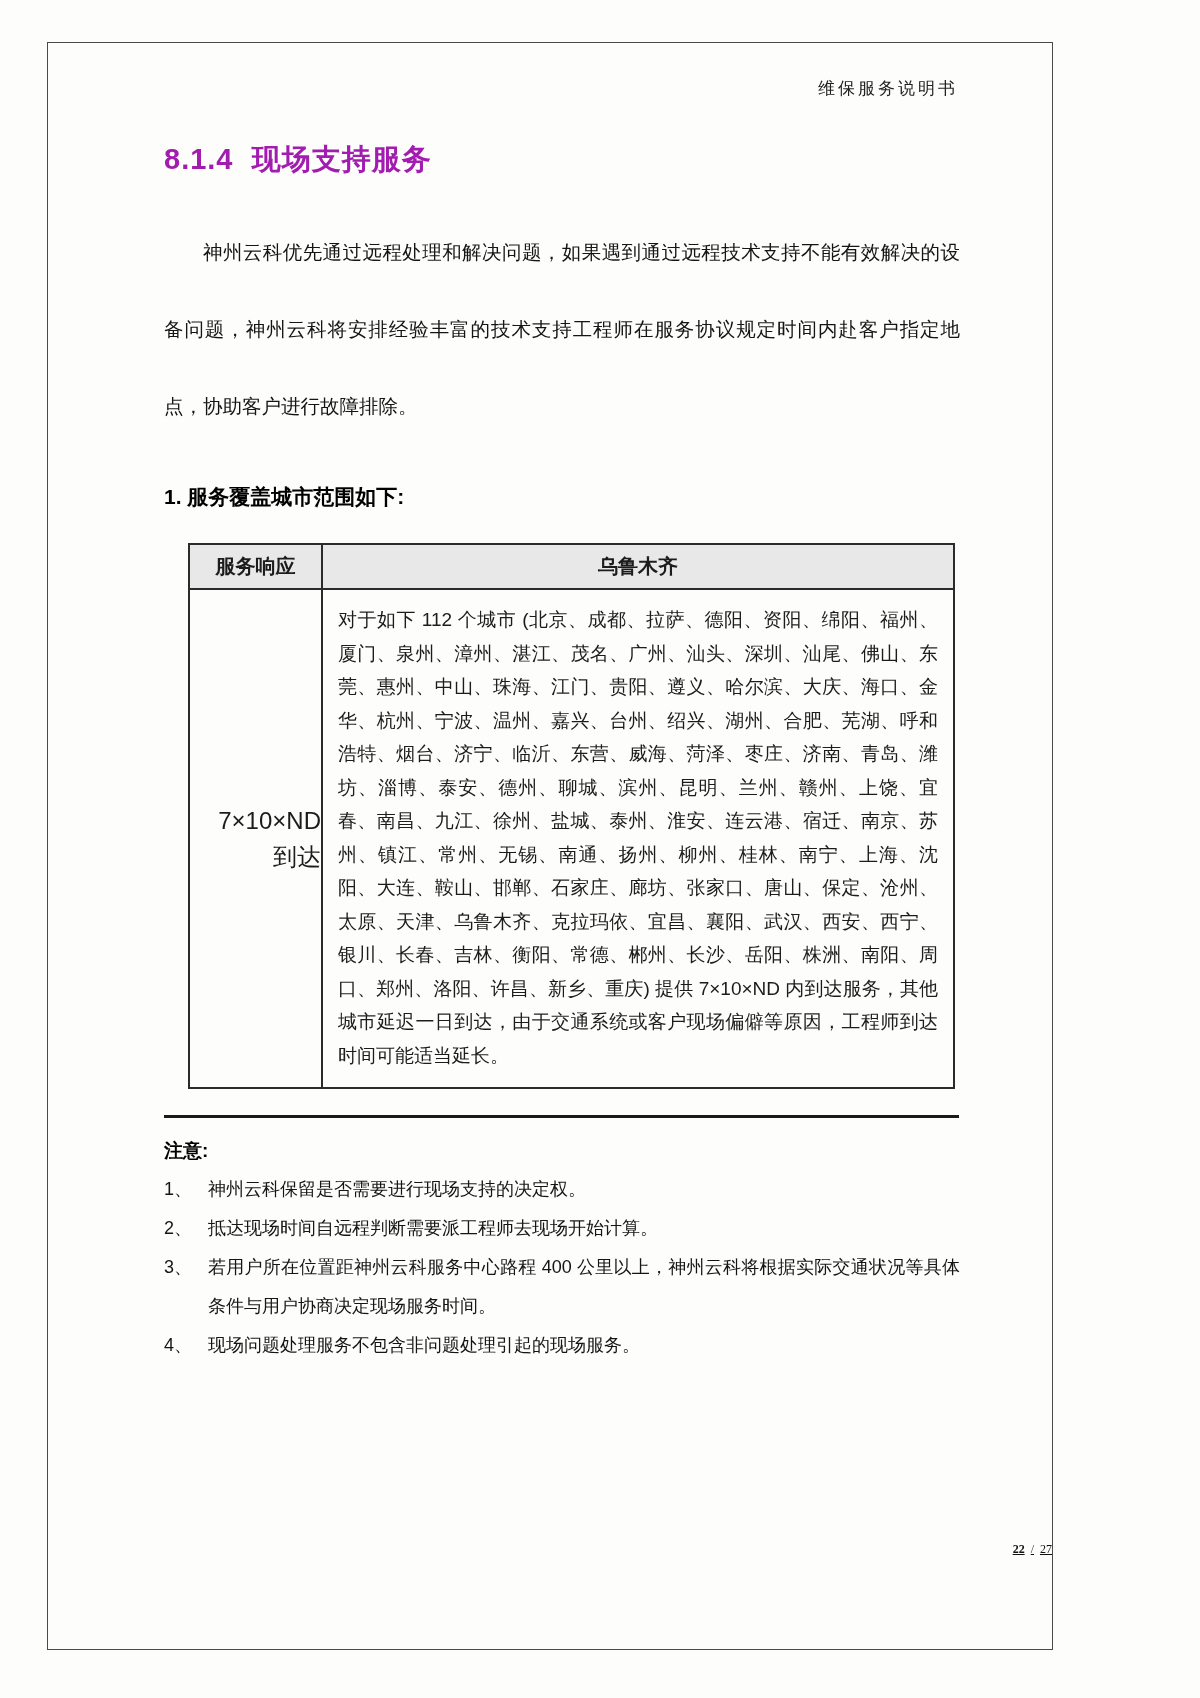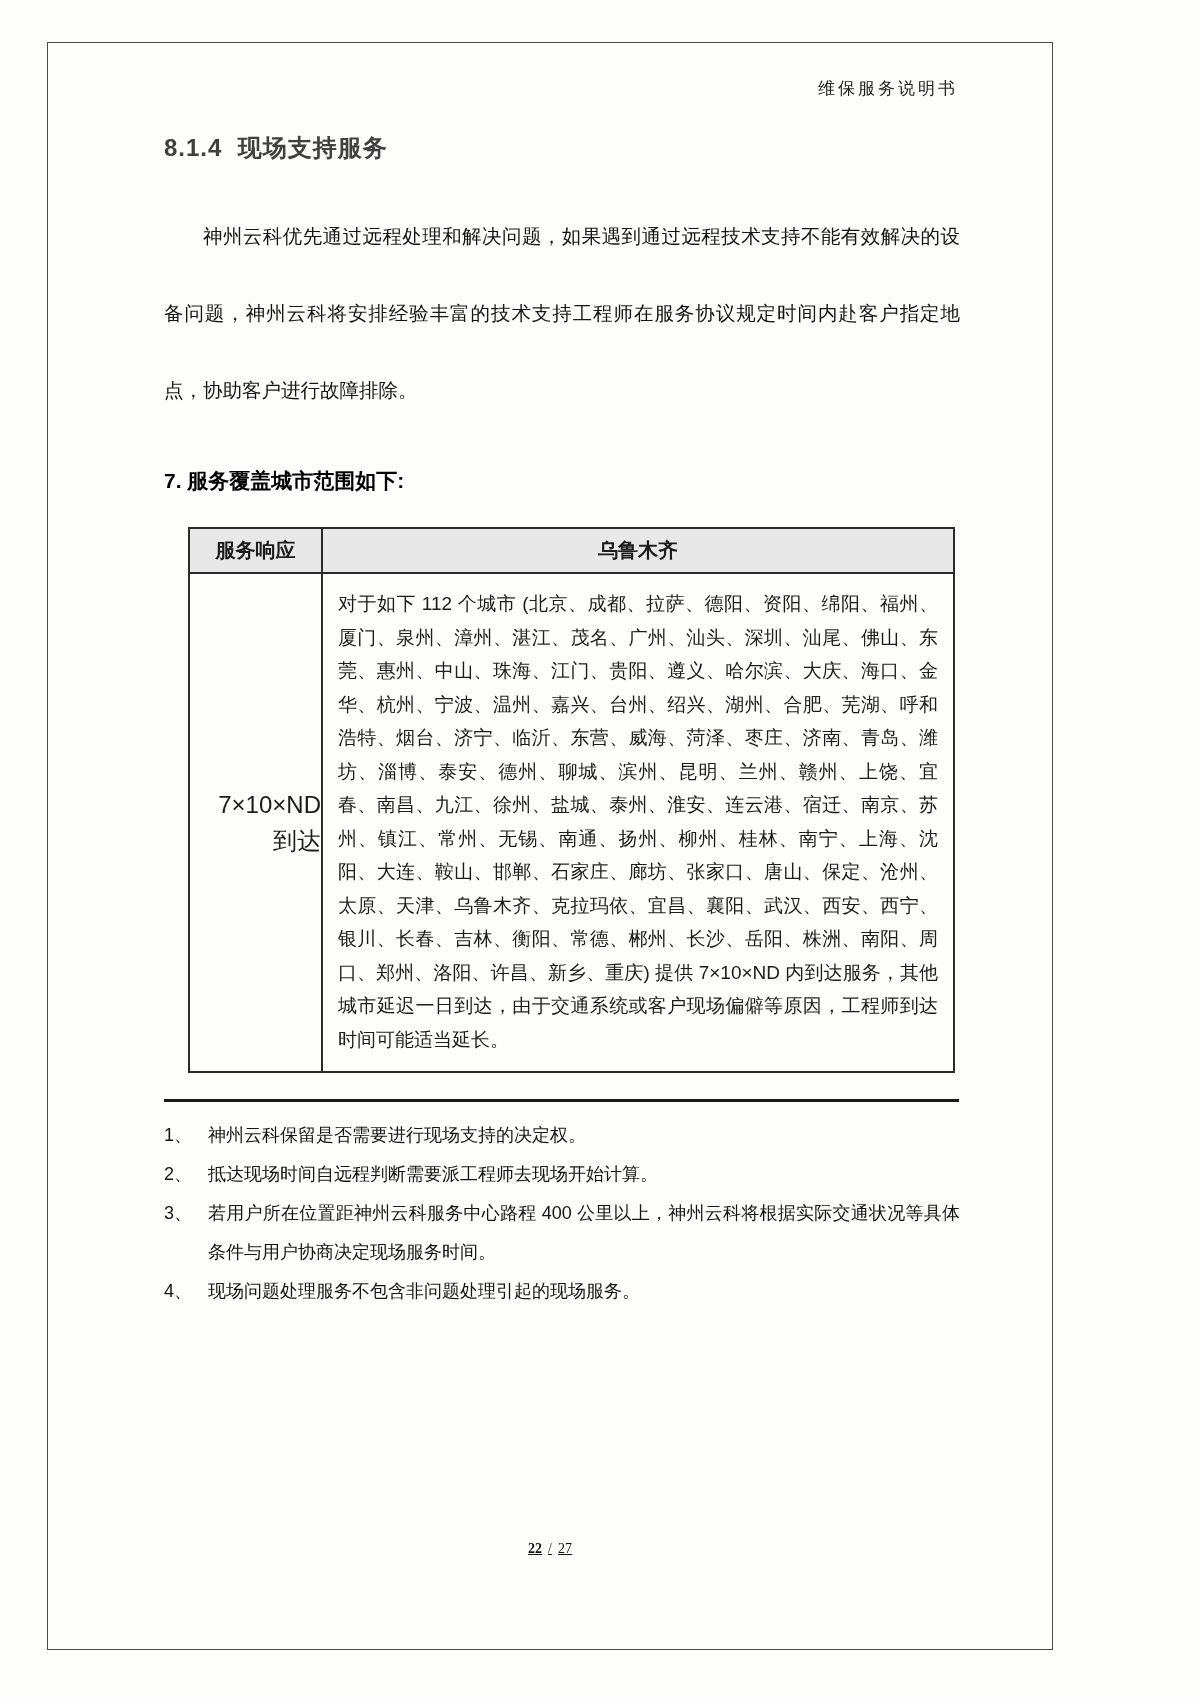--- a/index.html
+++ b/index.html
@@ -32,24 +32,24 @@
   }
   .doc-header{
     text-align:right;
     font-family:"Liberation Serif",serif;
     font-size:17px;
     letter-spacing:3px;
     color:#222;
     padding-right:2px;
   }
   h1.section-title{
-    margin-top:32px;
-    font-size:24px;
-    font-weight:700;
-    color:#404040;
+    margin-top:40px;
+    font-size:29px;
+    font-weight:700;
+    color:#a21caf;
     letter-spacing:1px;
   }
   .body-para{
     margin-top:34px;
     font-size:19.5px;
     line-height:77px;
     text-align:justify;
     text-indent:2em;
     color:#151515;
   }
@@ -121,23 +121,23 @@
     flex:0 0 44px;
   }
   .note-text{
     flex:1;
     text-align:justify;
   }
   .doc-footer{
     position:absolute;
     left:0;right:0;
     bottom:92px;
-    text-align:center;
+    text-align:right;
     font-family:"Liberation Serif",serif;
-    font-size:14px;
+    font-size:12px;
     color:#111;
     text-decoration:underline;
   }
   .doc-footer .page-num{font-weight:700;}
   .doc-footer .page-sep{margin:0 6px;color:#333;}
 </style>
 </head>
 <body>
 
 <div class="sheet">
@@ -145,21 +145,21 @@
     <div class="content">
 
       <div class="doc-header">
         <span>维保服务说明书</span>
       </div>
 
       <h1 class="section-title"><span>8.1.4</span>&nbsp;&nbsp;<span>现场支持服务</span></h1>
 
       <p class="body-para">神州云科优先通过远程处理和解决问题，如果遇到通过远程技术支持不能有效解决的设备问题，神州云科将安排经验丰富的技术支持工程师在服务协议规定时间内赴客户指定地点，协助客户进行故障排除。</p>
 
-      <h2 class="sub-heading">7. 服务覆盖城市范围如下:</h2>
+      <h2 class="sub-heading">1. 服务覆盖城市范围如下:</h2>
 
       <table class="service-table">
         <thead>
           <tr>
             <th class="col-response">服务响应</th>
             <th class="col-cities">乌鲁木齐</th>
           </tr>
         </thead>
         <tbody>
           <tr>
@@ -168,20 +168,21 @@
               <div>到达</div>
             </td>
             <td class="cell-cities">对于如下 112 个城市 (北京、成都、拉萨、德阳、资阳、绵阳、福州、厦门、泉州、漳州、湛江、茂名、广州、汕头、深圳、汕尾、佛山、东莞、惠州、中山、珠海、江门、贵阳、遵义、哈尔滨、大庆、海口、金华、杭州、宁波、温州、嘉兴、台州、绍兴、湖州、合肥、芜湖、呼和浩特、烟台、济宁、临沂、东营、威海、菏泽、枣庄、济南、青岛、潍坊、淄博、泰安、德州、聊城、滨州、昆明、兰州、赣州、上饶、宜春、南昌、九江、徐州、盐城、泰州、淮安、连云港、宿迁、南京、苏州、镇江、常州、无锡、南通、扬州、柳州、桂林、南宁、上海、沈阳、大连、鞍山、邯郸、石家庄、廊坊、张家口、唐山、保定、沧州、太原、天津、乌鲁木齐、克拉玛依、宜昌、襄阳、武汉、西安、西宁、银川、长春、吉林、衡阳、常德、郴州、长沙、岳阳、株洲、南阳、周口、郑州、洛阳、许昌、新乡、重庆) 提供 7×10×ND 内到达服务，其他城市延迟一日到达，由于交通系统或客户现场偏僻等原因，工程师到达时间可能适当延长。</td>
           </tr>
         </tbody>
       </table>
 
       <div class="divider"></div>
 
       <div class="notes">
+        <div class="notes-title">注意:</div>
         <div class="note-item">
           <span class="note-num">1、</span>
           <span class="note-text">神州云科保留是否需要进行现场支持的决定权。</span>
         </div>
         <div class="note-item">
           <span class="note-num">2、</span>
           <span class="note-text">抵达现场时间自远程判断需要派工程师去现场开始计算。</span>
         </div>
         <div class="note-item">
           <span class="note-num">3、</span>

